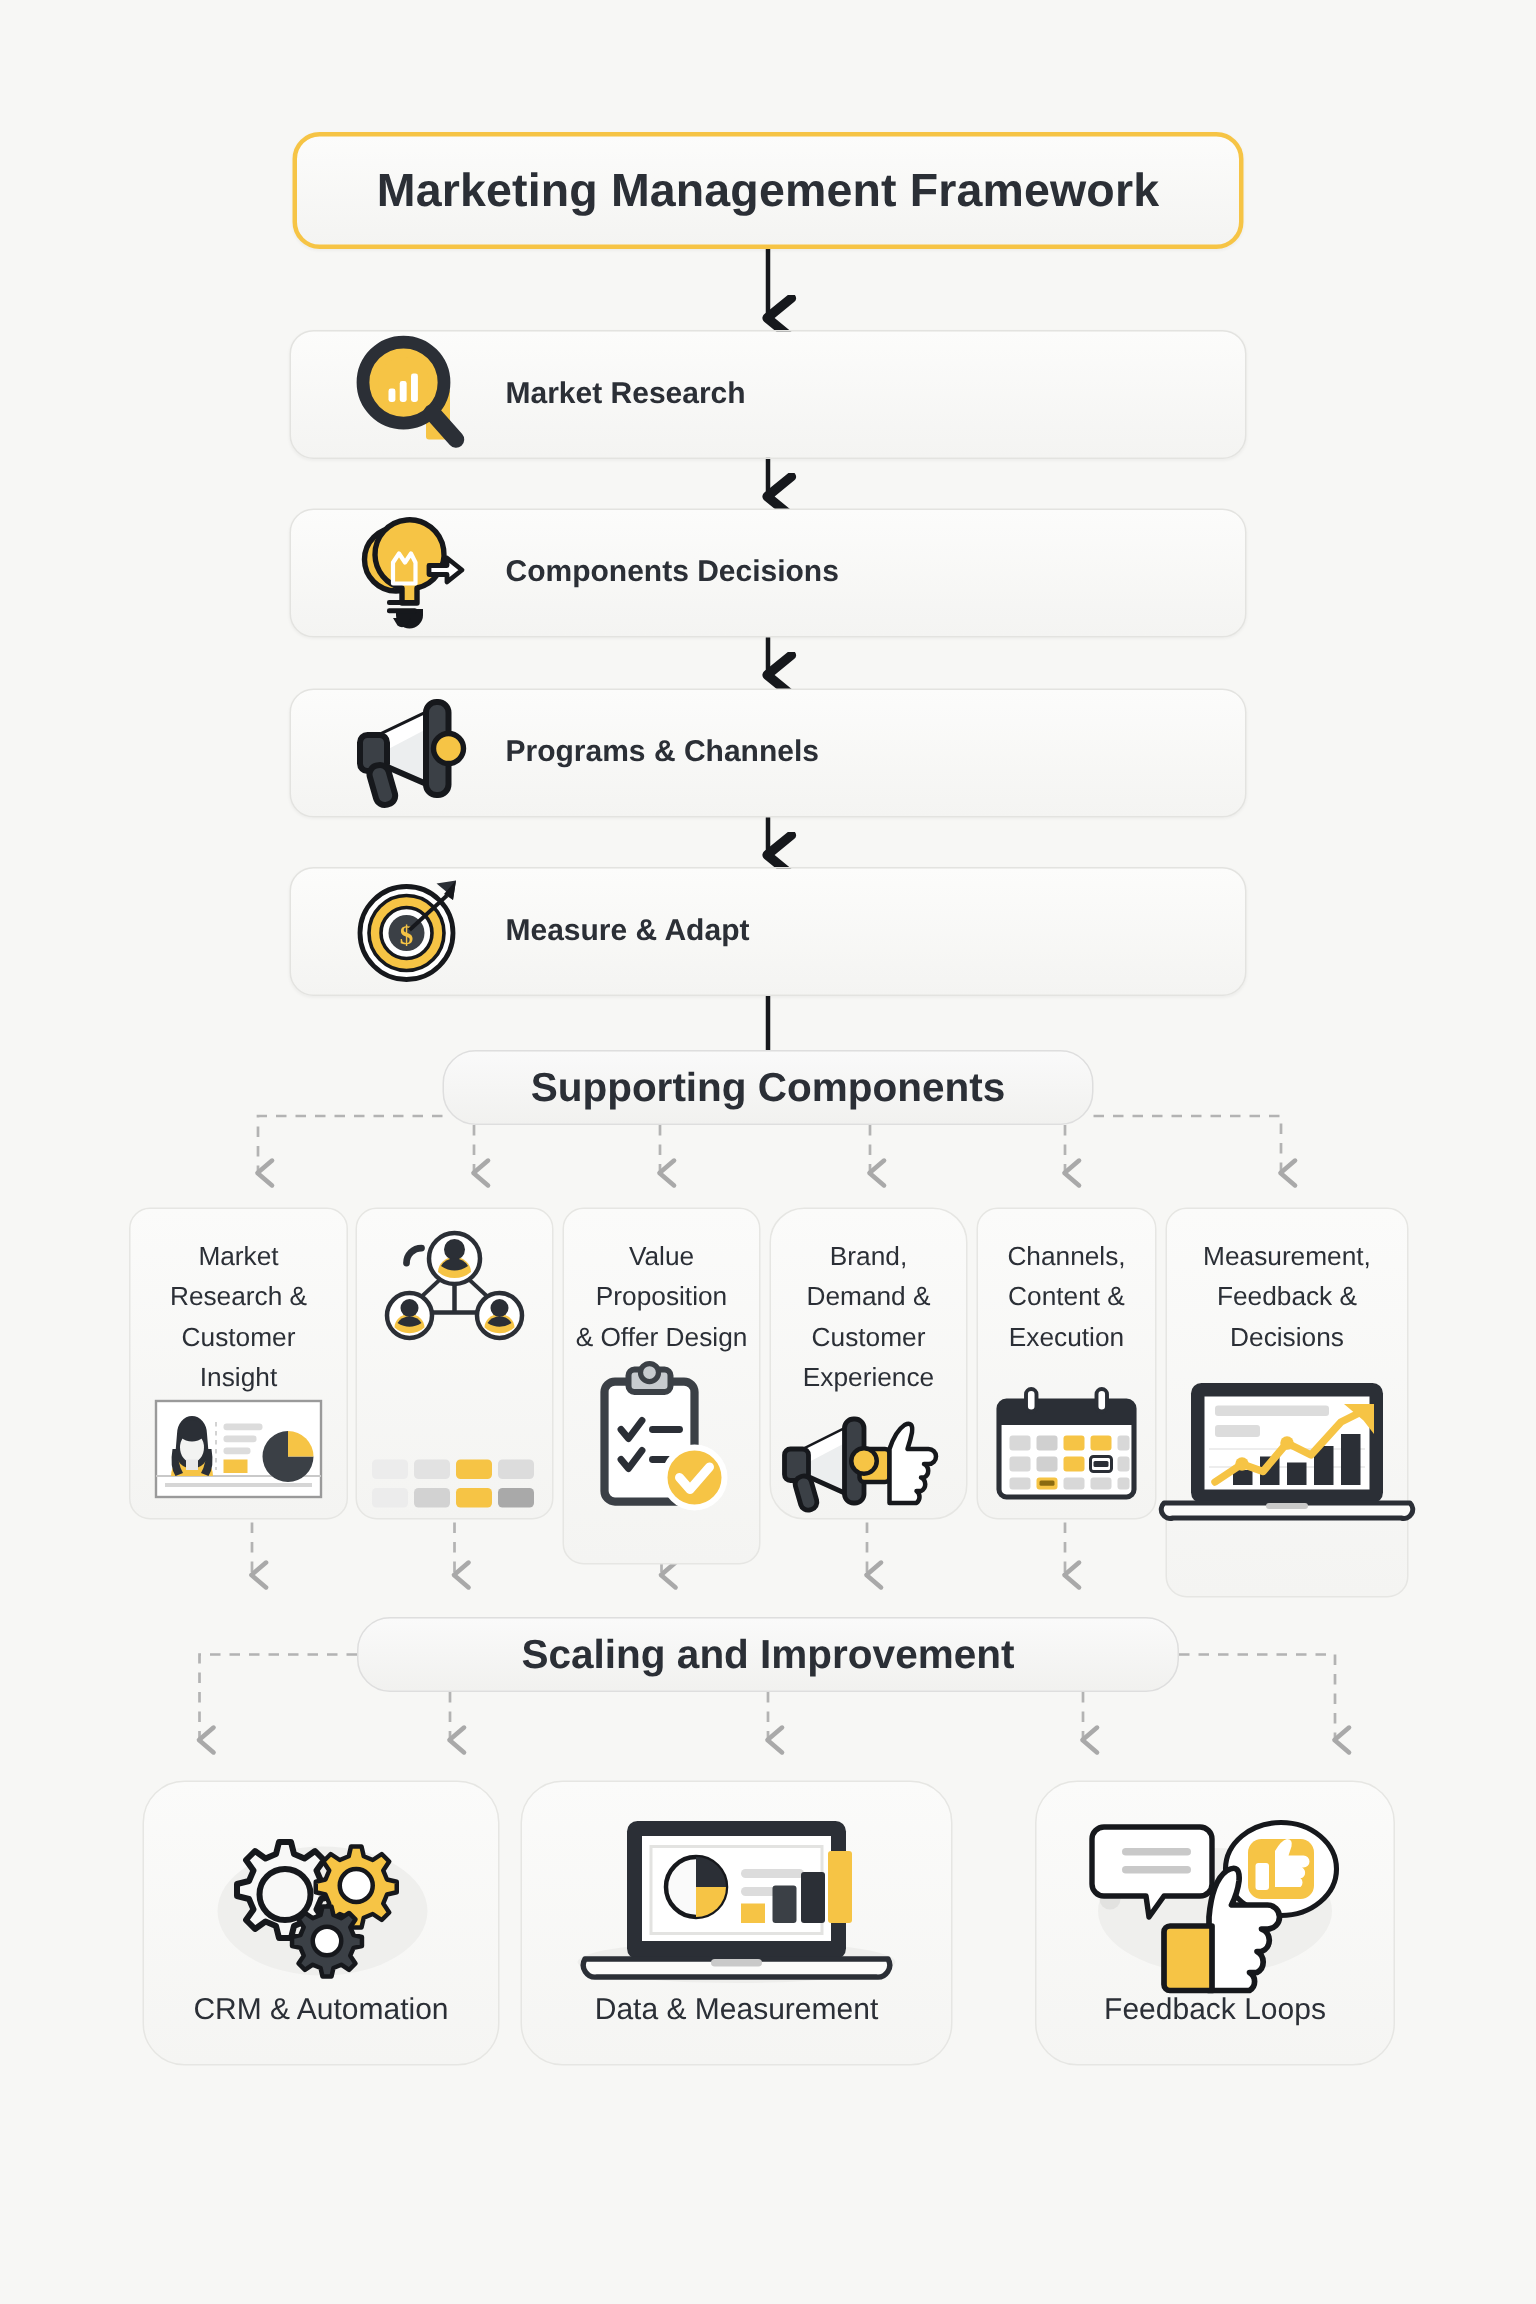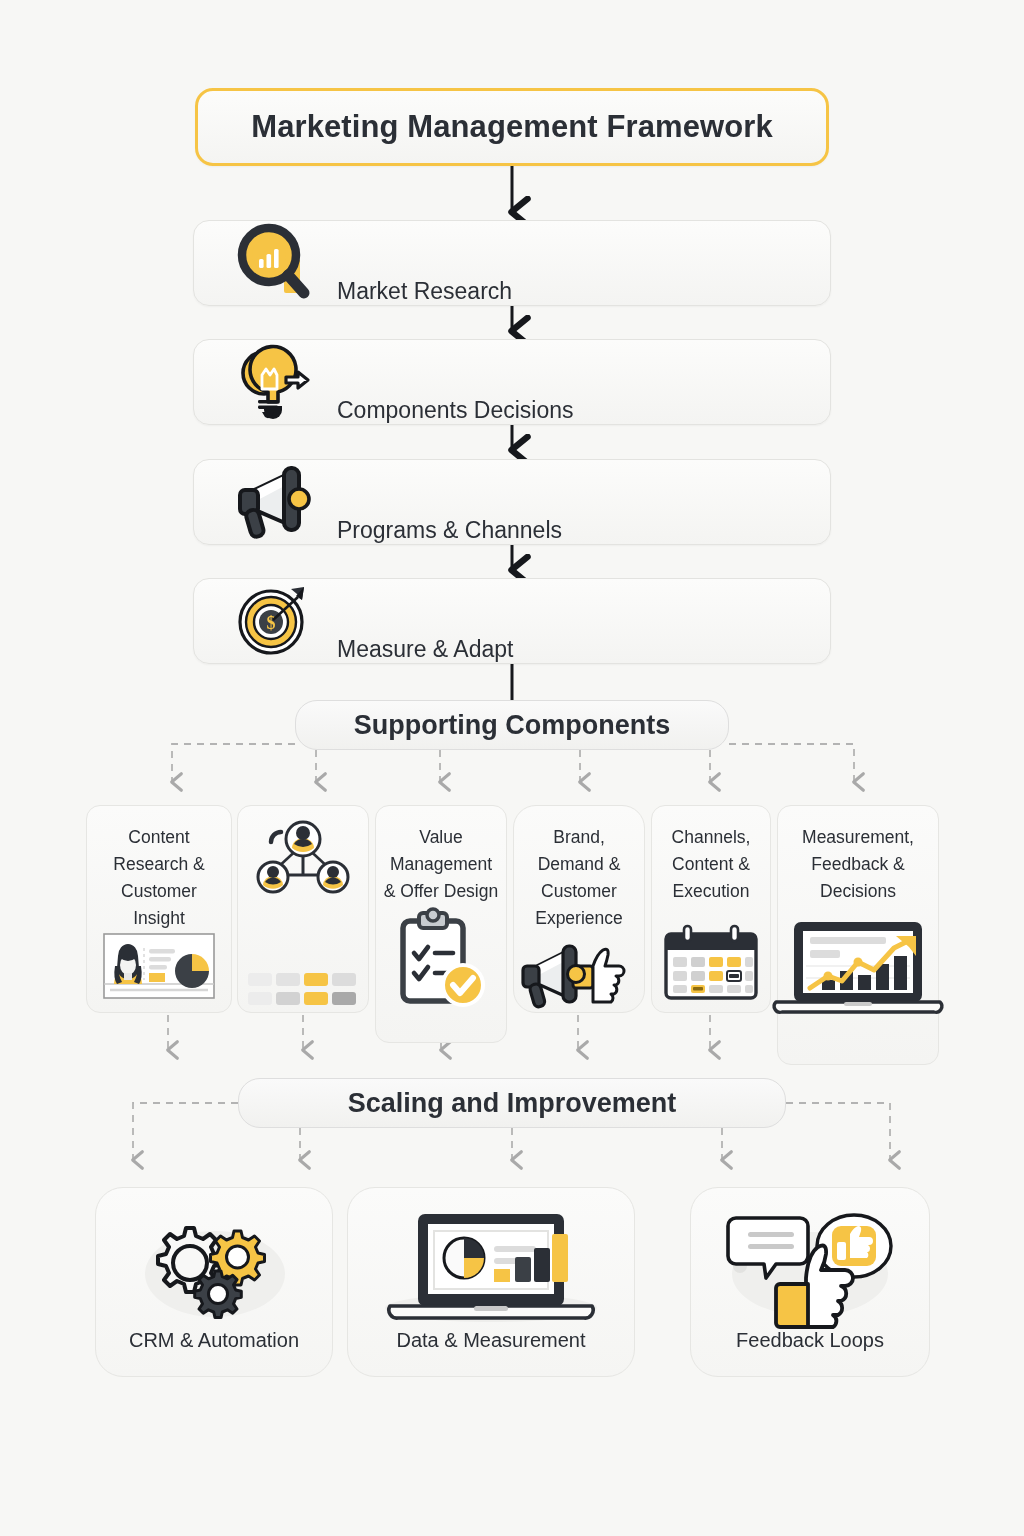--- a/index.html
+++ b/index.html
@@ -24,22 +24,22 @@
     border: 3px solid #f6c445;
     border-radius: 18px;
     display: flex; align-items: center; justify-content: center;
   }
   .title-box .txt {
     font-size: 31px; font-weight: 700; color: #2b2f36; letter-spacing: .1px;
   }
 
   .stage-box { display: flex; align-items: center; }
   .stage-box .label {
-    font-size: 23px; font-weight: 400; color: #2b2f36;
-    position: absolute; left: 143px; top: 50%; transform: translateY(-50%); margin-top: 28px;
+    font-size: 20px; font-weight: 700; color: #2b2f36;
+    position: absolute; left: 143px; top: 50%; transform: translateY(-50%);
   }
   .stage-ico {
     position: absolute; left: 34px; top: 50%; transform: translateY(-50%);
     width: 92px; height: 92px;
   }
 
   .pill {
     position: absolute;
     background: linear-gradient(180deg,#fafafa 0%,#f1f1ef 100%);
     border: 1.5px solid #dedede;
@@ -203,21 +203,21 @@
     </span>
     <span class="label">Measure &amp; Adapt</span>
   </div>
 
   <div class="pill" style="left:295px; top:700px; width:434px; height:50px;">
     <span class="txt">Supporting Components</span>
   </div>
 
   <div class="sc-card" style="left:86px; top:805px; width:146px; height:208px;">
     <div class="cap">
-      <div>Content</div>
+      <div>Market</div>
       <div>Research &amp;</div>
       <div>Customer</div>
       <div>Insight</div>
     </div>
     <span class="sc-ico" style="top:126px;">
       <svg width="114" height="68" viewBox="0 0 114 68">
         <rect x="2" y="2" width="110" height="64" fill="#fff" stroke="#9a9a9a" stroke-width="1.6"></rect>
         <line x1="2" y1="52" x2="112" y2="52" stroke="#c9c9c9" stroke-width="1.4"></line>
         <line x1="8" y1="58" x2="106" y2="58" stroke="#d6d6d6" stroke-width="2.6"></line>
         <g>
@@ -284,21 +284,21 @@
           <rect x="57" y="21" width="24" height="13" rx="3" fill="#f6c445"></rect>
           <rect x="85" y="21" width="24" height="13" rx="3" fill="#a9a9a9"></rect>
         </g>
       </svg>
     </span>
   </div>
 
   <div class="sc-card" style="left:375px; top:805px; width:132px; height:238px;">
     <div class="cap">
       <div>Value</div>
-      <div>Management</div>
+      <div>Proposition</div>
       <div>&amp; Offer Design</div>
     </div>
     <span class="sc-ico" style="top:103px;">
       <svg width="96" height="100" viewBox="0 0 96 100">
         <rect x="10" y="12" width="60" height="80" rx="7" fill="#fff" stroke="#3b4046" stroke-width="5.5"></rect>
         <rect x="26" y="4" width="28" height="15" rx="4" fill="#c7cbcf" stroke="#3b4046" stroke-width="4"></rect>
         <circle cx="40" cy="6" r="6" fill="#c7cbcf" stroke="#3b4046" stroke-width="3.5"></circle>
         <g stroke="#2b2f36" stroke-width="4.6" fill="none" stroke-linecap="round" stroke-linejoin="round">
           <path d="M21 44 l5 6 l9 -12"></path>
           <path d="M21 64 l5 6 l9 -12"></path>

